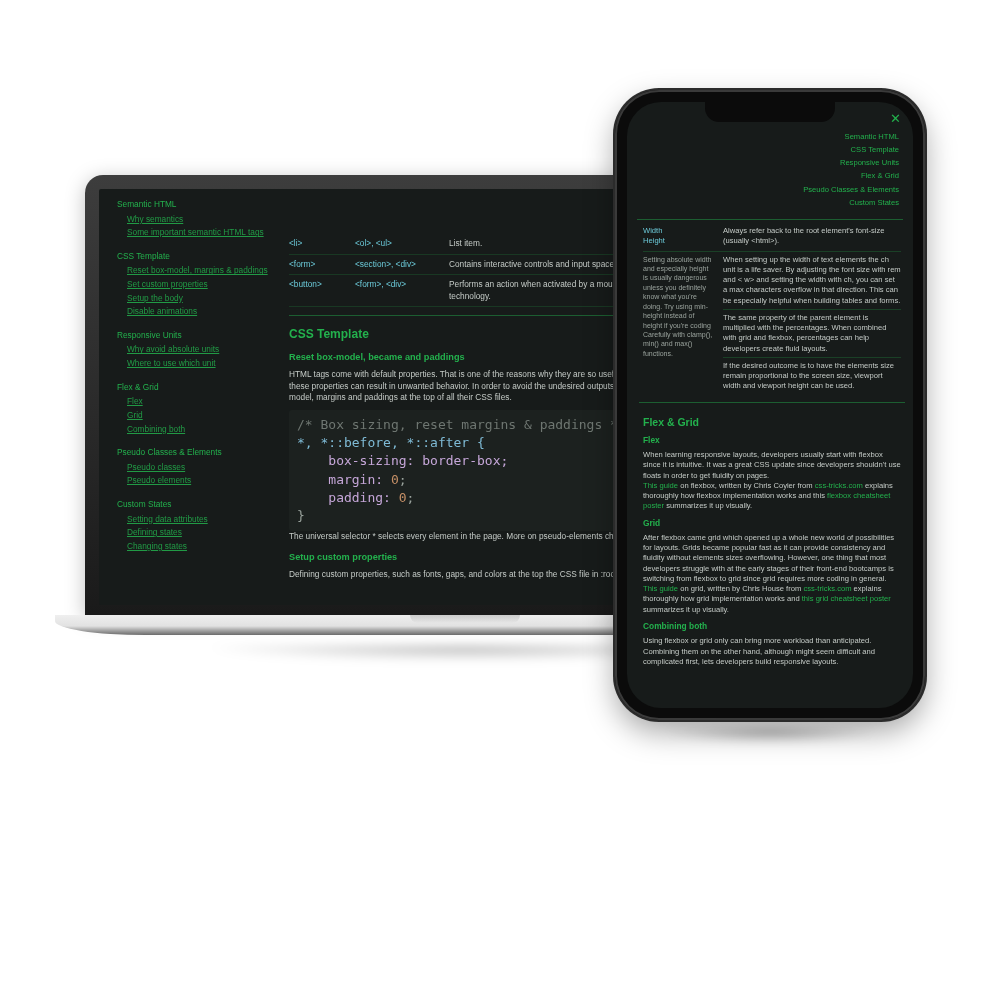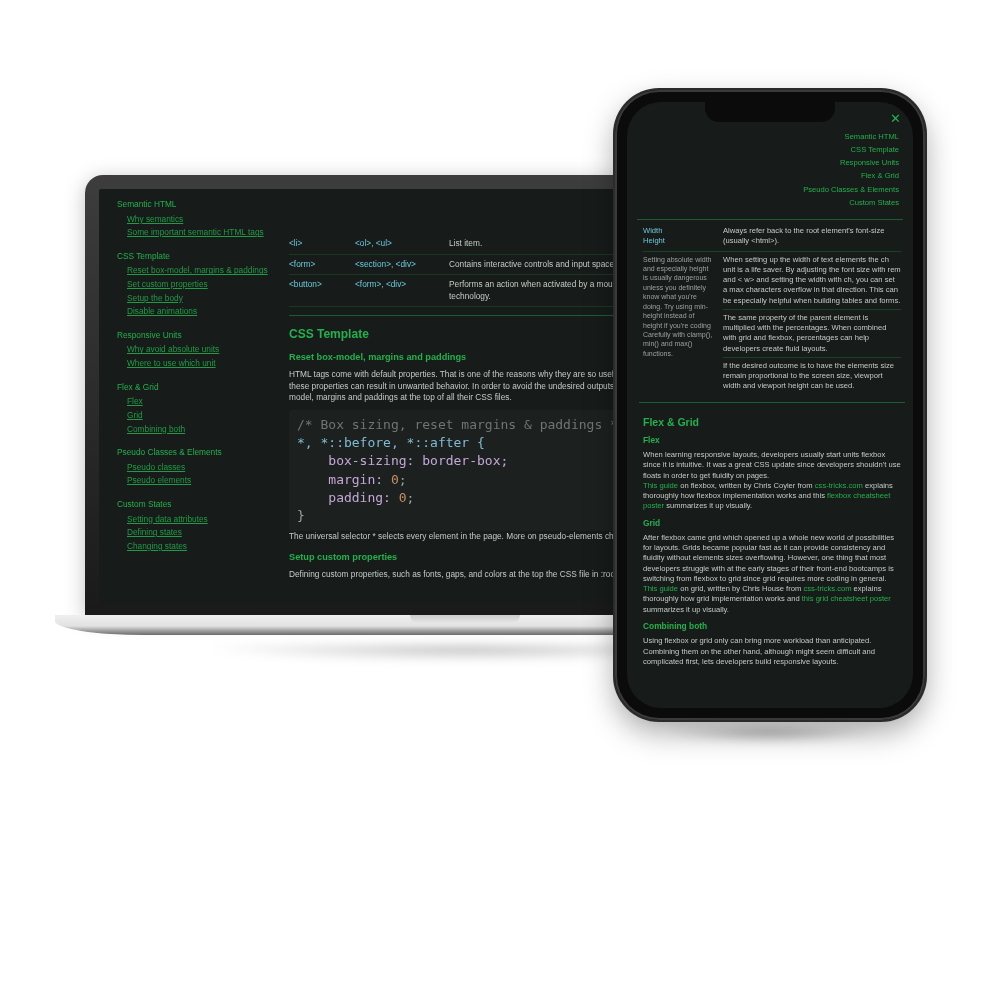--- a/index.html
+++ b/index.html
@@ -228,21 +228,21 @@
         </div>
         <div class="tag-row">
           <span>&lt;button&gt;</span>
           <span>&lt;form&gt;, &lt;div&gt;</span>
           <span>Performs an action when activated by a mouse, keyboard, finger, voice command, or other assistive technology.</span>
         </div>
 
         <div class="hr"></div>
 
         <h2 class="sec">CSS Template</h2>
-        <h3 class="sub">Reset box-model, margins and paddings</h3>
+        <h3 class="sub">Reset box-model, became and paddings</h3>
         <p class="body">HTML tags come with default properties. That is one of the reasons why they are so useful. However, when adjusting layouts and whitespaces, these properties can result in unwanted behavior. In order to avoid the undesired outputs this situation brings, most developers reset their box-model, margins and paddings at the top of all their CSS files.</p>
 
 <pre class="code"><span class="c-comment">/* Box sizing, reset margins &amp; paddings */</span>
 <span class="c-sel">*, *::before, *::after {</span>
     <span class="c-prop">box-sizing: border-box;</span>
     <span class="c-prop">margin:</span> <span class="c-num">0</span>;
     <span class="c-prop">padding:</span> <span class="c-num">0</span>;
 <span>}</span></pre>
 
         <p class="body">The universal selector * selects every element in the page. More on pseudo-elements chapter.</p>
@@ -292,21 +292,21 @@
               <div class="pc-row-sep"></div>
               <div class="pc-right">If the desired outcome is to have the elements size remain proportional to the screen size, viewport width and viewport height can be used.</div>
             </div>
           </div>
 
           <div class="phone-hr" style="margin:10px -4px 0"></div>
 
           <h2 class="phsec">Flex &amp; Grid</h2>
 
           <h3 class="phsub">Flex</h3>
-          <p class="pc-right">When learning responsive layouts, developers usually start units flexbox since it is intuitive. It was a great CSS update since developers shouldn't use floats in order to get fluidity on pages.</p>
+          <p class="pc-right">When learning responsive layouts, developers usually start with flexbox since it is intuitive. It was a great CSS update since developers shouldn't use floats in order to get fluidity on pages.</p>
           <p class="pc-right">
             <a class="glink">This guide</a><span> on flexbox, written by Chris Coyier from </span><a class="glink">css-tricks.com</a><span> explains thoroughly how flexbox implementation works and this </span><a class="glink">flexbox cheatsheet poster</a><span> summarizes it up visually.</span>
           </p>
 
           <h3 class="phsub">Grid</h3>
           <p class="pc-right">After flexbox came grid which opened up a whole new world of possibilities for layouts. Grids became popular fast as it can provide consistency and fluidity without elements sizes overflowing. However, one thing that most developers struggle with at the early stages of their front-end bootcamps is switching from flexbox to grid since grid requires more coding in general.</p>
           <p class="pc-right">
             <a class="glink">This guide</a><span> on grid, written by Chris House from </span><a class="glink">css-tricks.com</a><span> explains thoroughly how grid implementation works and </span><a class="glink">this grid cheatsheet poster</a><span> summarizes it up visually.</span>
           </p>
 

